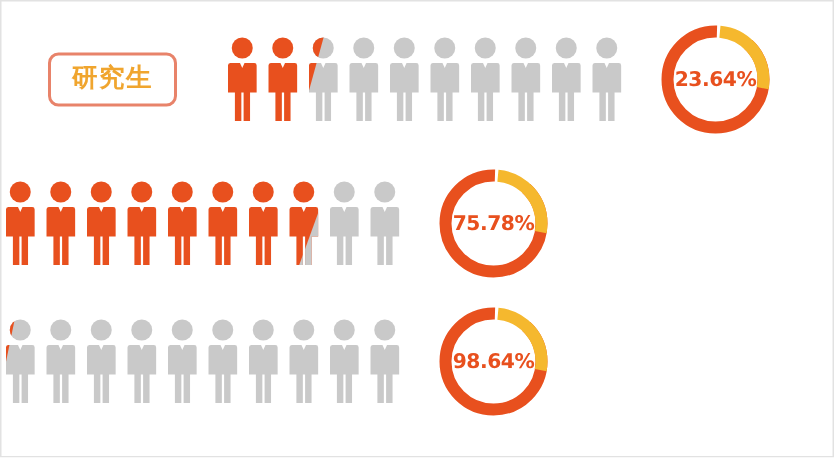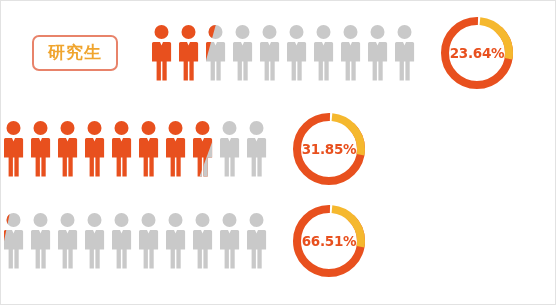--- a/index.html
+++ b/index.html
@@ -317,21 +317,21 @@
           </svg>
         </div>
     </div>
 
     <div class="donut-cell">
       <div class="donut">
         <svg viewBox="0 0 80 80">
           <circle cx="40" cy="40" r="32" fill="none" stroke="#e8501e" stroke-width="8" stroke-dasharray="178 23" stroke-dashoffset="-24" transform="rotate(-90 40 40)"></circle>
           <circle cx="40" cy="40" r="32" fill="none" stroke="#f5b82e" stroke-width="8" stroke-dasharray="53 148" stroke-dashoffset="-3" transform="rotate(-90 40 40)"></circle>
         </svg>
-        <div class="donut-label">31.85%</div>
+        <div class="donut-label">75.78%</div>
       </div>
     </div>
   </div>
 
   <div class="row row-3">
 
     <div class="people">
 
       <div class="person">
         <svg viewBox="0 0 25 58">
@@ -433,18 +433,18 @@
           </svg>
         </div>
     </div>
 
     <div class="donut-cell">
       <div class="donut">
         <svg viewBox="0 0 80 80">
           <circle cx="40" cy="40" r="32" fill="none" stroke="#e8501e" stroke-width="8" stroke-dasharray="178 23" stroke-dashoffset="-24" transform="rotate(-90 40 40)"></circle>
           <circle cx="40" cy="40" r="32" fill="none" stroke="#f5b82e" stroke-width="8" stroke-dasharray="53 148" stroke-dashoffset="-3" transform="rotate(-90 40 40)"></circle>
         </svg>
-        <div class="donut-label">66.51%</div>
+        <div class="donut-label">98.64%</div>
       </div>
     </div>
   </div>
 
 </div>
 
 </body></html>

